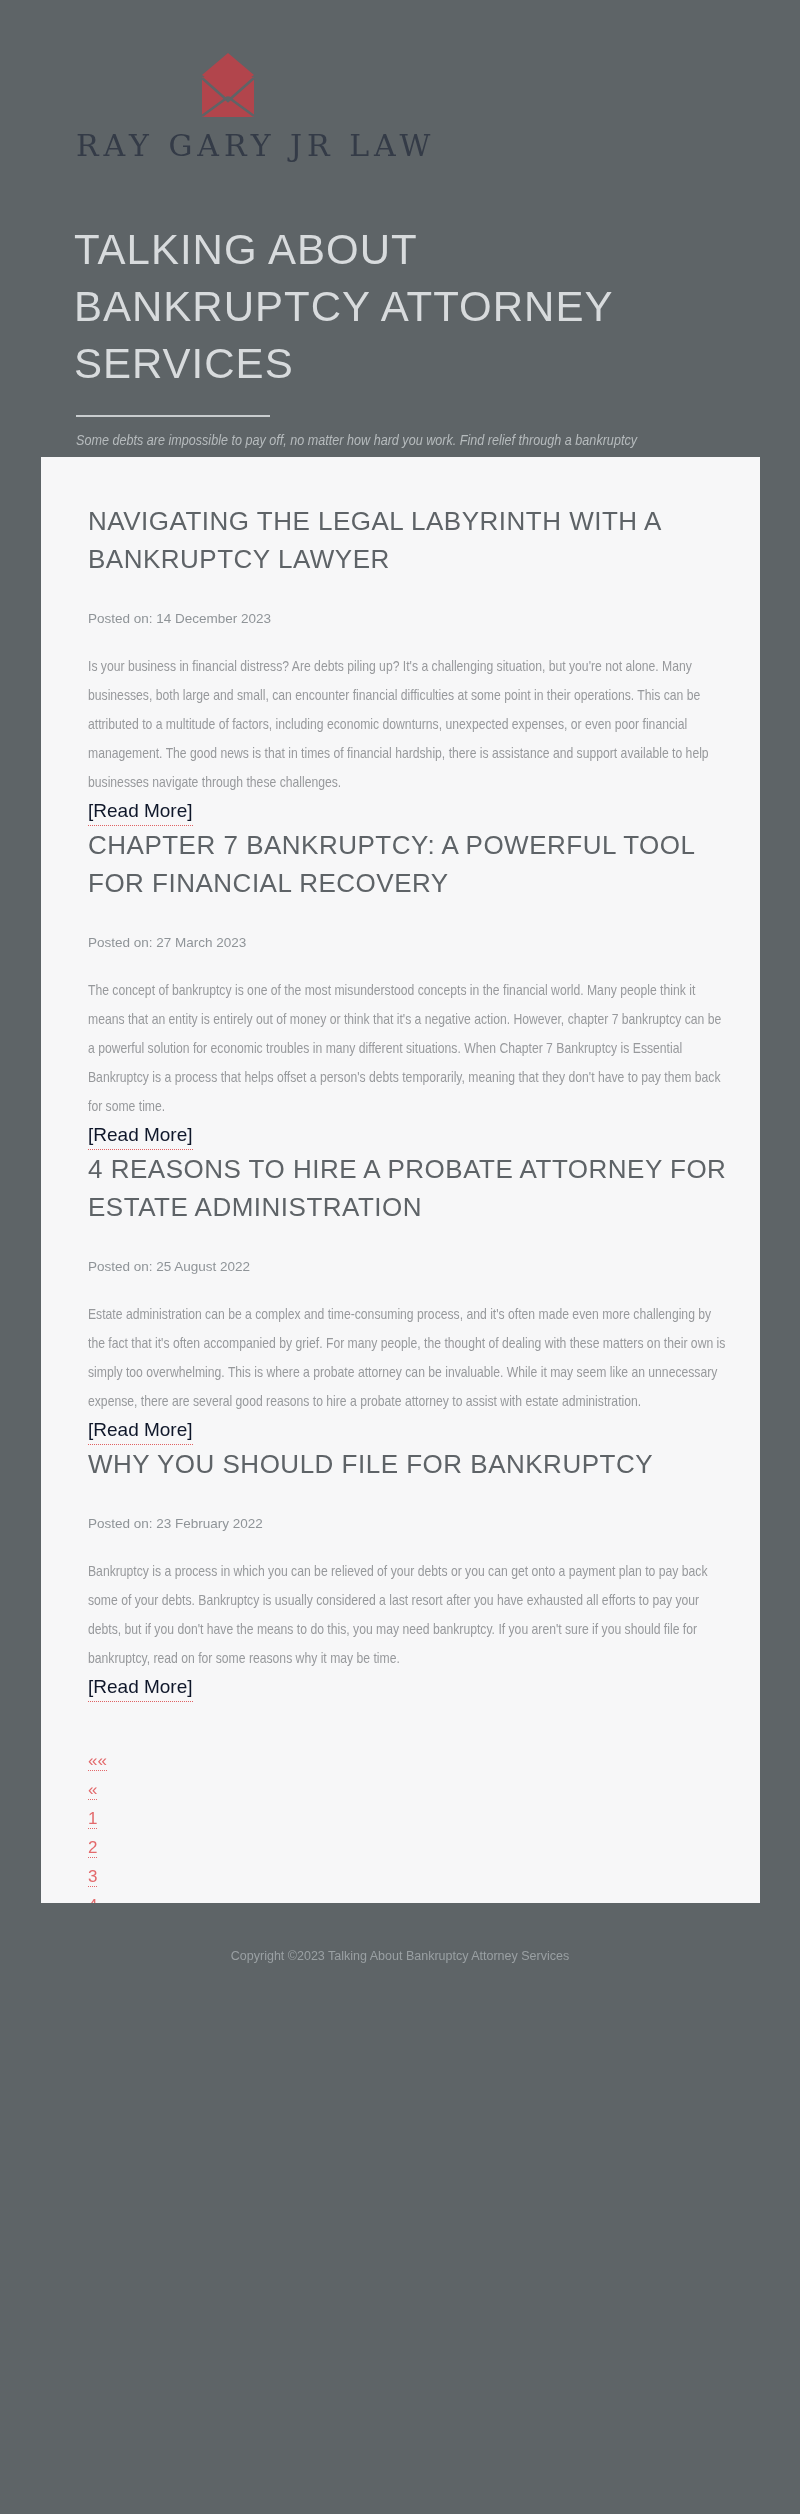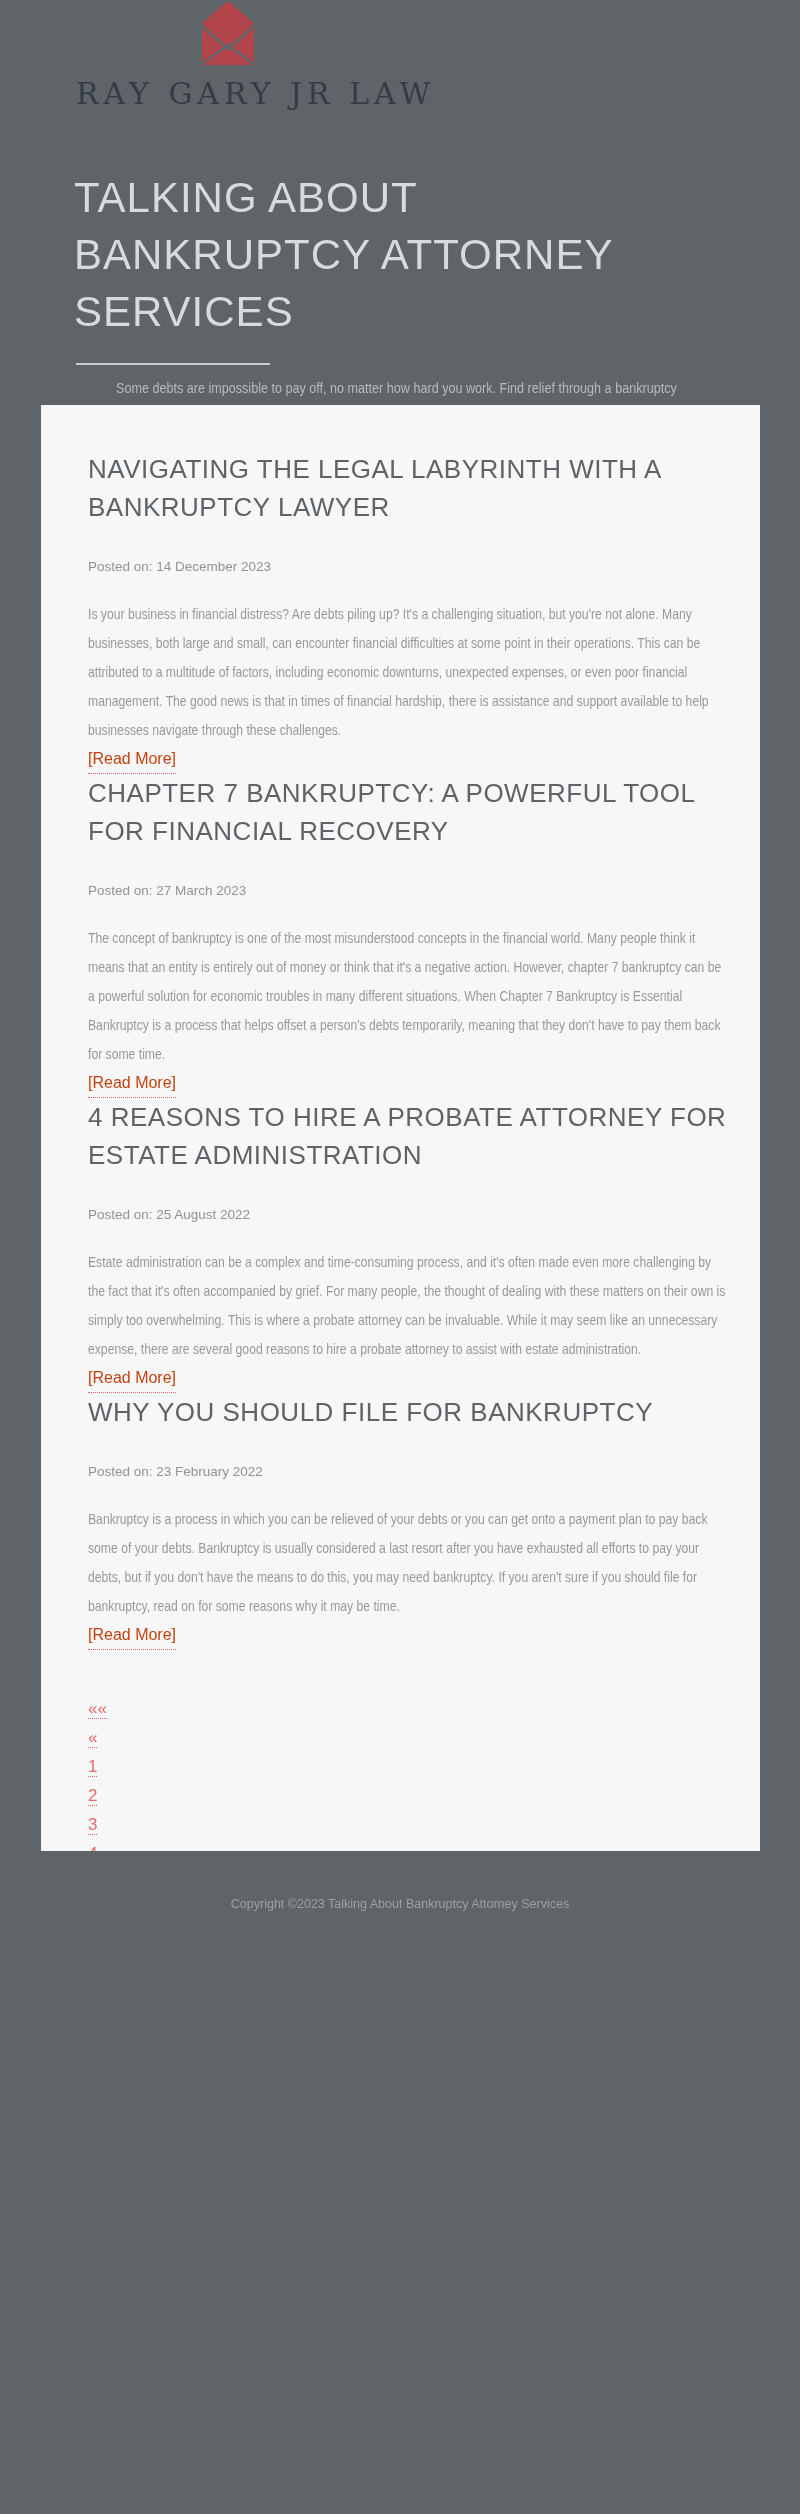--- a/index.html
+++ b/index.html
@@ -4,40 +4,40 @@
 <style>
   * { box-sizing: border-box; }
   html, body { margin: 0; padding: 0; }
   body {
     width: 800px; height: 2514px;
     background: #5e6467;
     font-family: "Liberation Sans", sans-serif;
     position: relative;
     overflow: hidden;
   }
-  .header { }
+  .header { padding-top: 52px; }
   .logo { width: 60px; height: 66px; margin-left: 198px; display: block; }
   .site-title {
     margin: 10px 0 0 76px;
     font-family: "DejaVu Serif", serif;
     font-size: 30px; font-weight: 400;
     letter-spacing: 5px;
     color: #343b47;
     text-decoration: none;
     display: inline-block;
   }
   .hero-title {
     margin: 58px 0 0 74px;
     font-size: 42px; line-height: 57px; font-weight: 400;
     letter-spacing: 1px;
     color: #d8dbdd;
     white-space: pre-line;
   }
   .hero-divider { margin: 23px 0 0 76px; width: 194px; height: 2px; background: #c9cdcf; }
-  .hero-subtitle-clip { margin: 14px 0 0 116px; width: 624px; height: 23px; overflow: hidden; }
+  .hero-subtitle-clip { margin: 14px 0 0 76px; width: 624px; height: 23px; overflow: hidden; font-style: italic; }
   .hero-subtitle {
     font-size: 15px; color: #b6bbbd; white-space: nowrap;
     transform: scaleX(0.84); transform-origin: 0 0;
   }
   .card {
     position: relative;
     margin: 3px 0 0 41px;
     width: 719px; height: 1446px;
     background: #f7f7f8;
     padding: 45px 30px 0 47px;
@@ -55,22 +55,22 @@
   .post-date { margin-top: 33px; font-size: 13.5px; color: #8f9498; }
   .excerpt-clip { margin-top: 26px; width: 642px; }
   .excerpt {
     width: 764px;
     transform: scaleX(0.84); transform-origin: 0 0;
     font-size: 14.5px; line-height: 29px;
     color: #97999c;
   }
   .read-more {
     display: inline-block;
-    font-size: 16px; line-height: 28px;
-    color: #c2410c;
+    font-size: 19px; line-height: 28px;
+    color: #0f172a;
     text-decoration: none;
     border-bottom: 1px dotted #e06263;
   }
   .pagination { margin-top: 50px; }
   .pagination-item { margin-bottom: 10px; }
   .pagination-link {
     display: inline-block;
     font-size: 17px; line-height: 17px;
     color: #e3696b;
     text-decoration: none;

